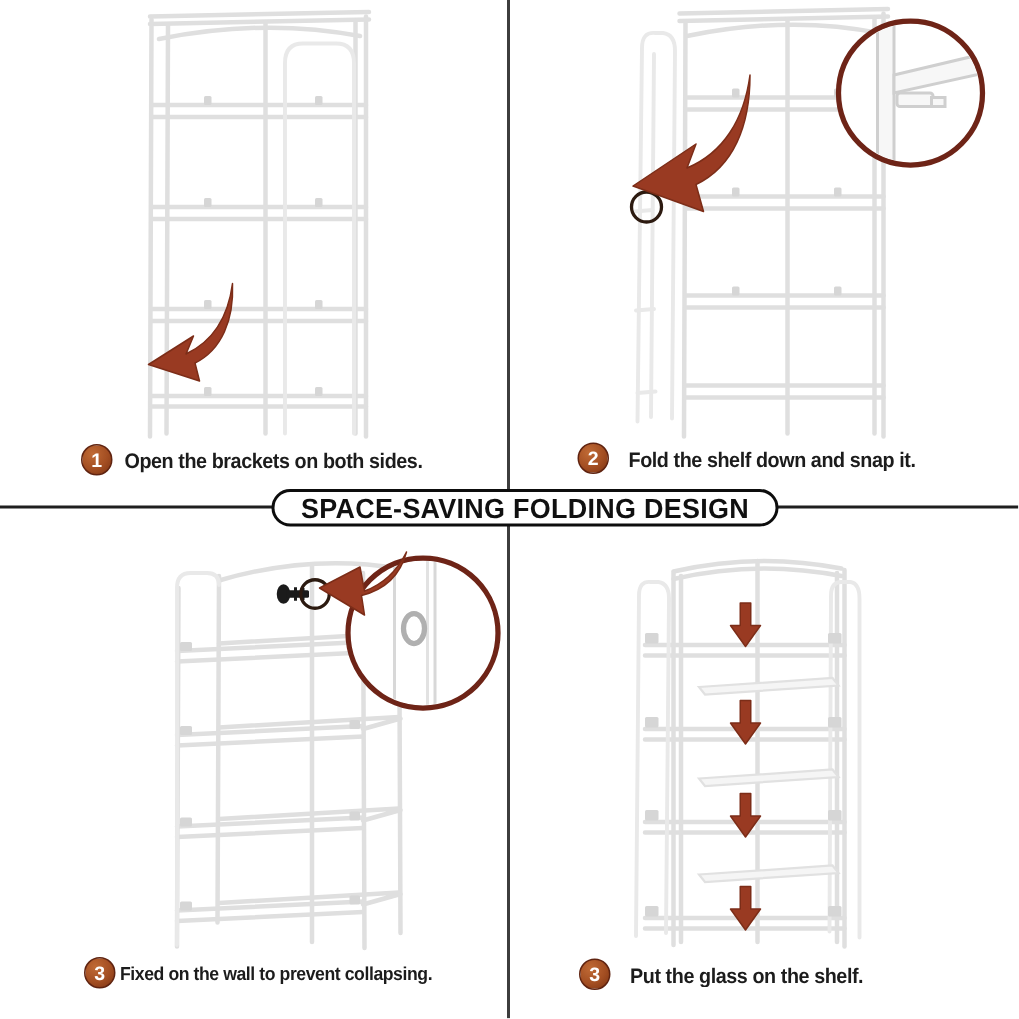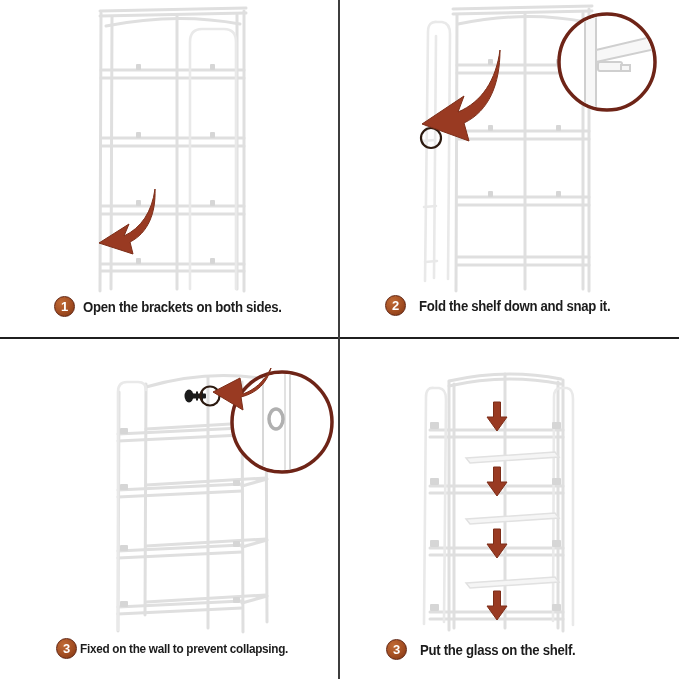--- a/index.html
+++ b/index.html
@@ -201,20 +201,23 @@
       <path class="arrow" d="M153.5 62 h7 v15 h6.5 l-10 14 l-10 -14 h6.5 Z"></path>
       <path class="arrow" d="M153.5 127 h7 v15 h6.5 l-10 14 l-10 -14 h6.5 Z"></path>
       <path class="arrow" d="M153.5 189 h7 v15 h6.5 l-10 14 l-10 -14 h6.5 Z"></path>
       <path class="arrow" d="M153.5 251 h7 v15 h6.5 l-10 14 l-10 -14 h6.5 Z"></path>
     </g>
   </svg>
 
   <div class="hdiv"></div>
   <div class="vdiv"></div>
 
+  <div class="banner">
+    <span>SPACE-SAVING FOLDING DESIGN</span>
+  </div>
 
   <div class="caption" id="cap1">
     <span class="badge">
         <span>1</span>
       </span>
     <span class="cap-text">Open the brackets on both sides.</span>
   </div>
   <div class="caption" id="cap2">
     <span class="badge">
         <span>2</span>

